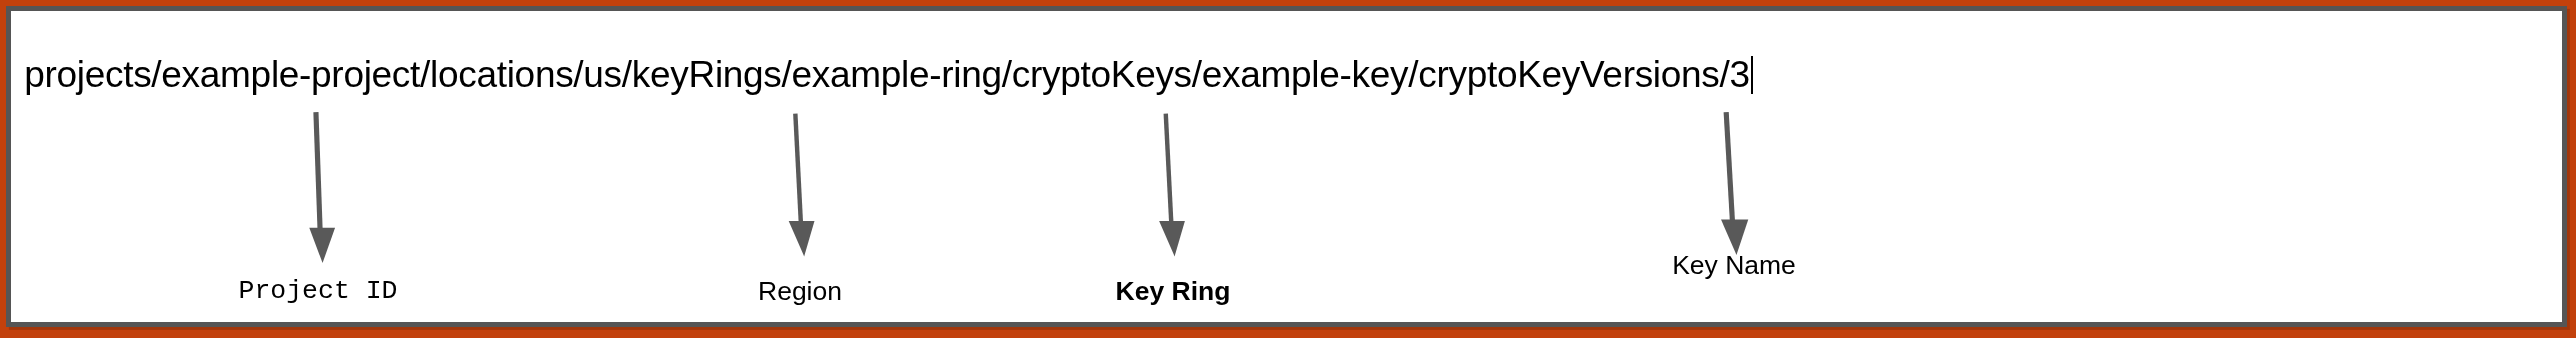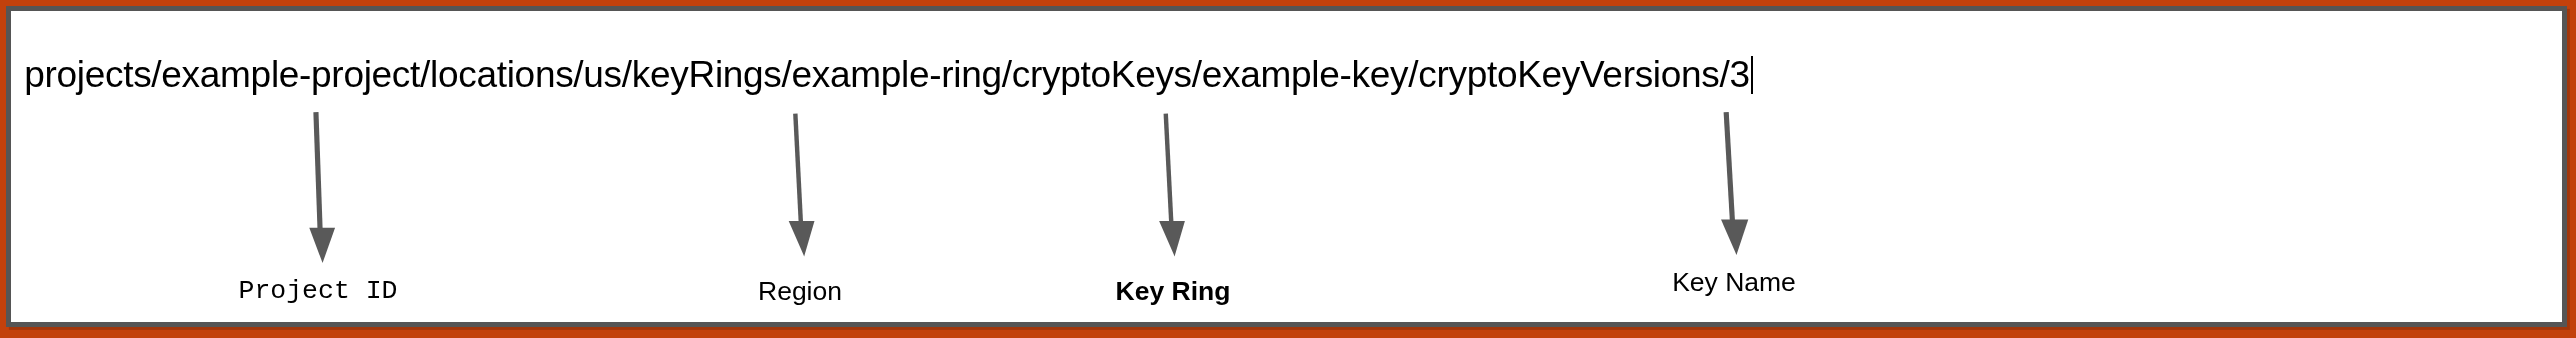--- a/index.html
+++ b/index.html
@@ -101,16 +101,16 @@
       <polygon points="2337,298 2374,298 2358,346" fill="#595959"></polygon>
     </g>
   </svg>
 
   <div class="callout-label" style="left:318px; top:277px;font-family:Liberation Mono, monospace;">Project ID</div>
 
   <div class="callout-label" style="left:800px; top:277px;">Region</div>
 
   <div class="callout-label" style="left:1173px; top:277px;font-weight:bold;">Key Ring</div>
 
-  <div class="callout-label" style="left:1734px; top:268px;">Key Name</div>
+  <div class="callout-label" style="left:1734px; top:251px;">Key Name</div>
 
 </div>
 
 
 </body></html>

